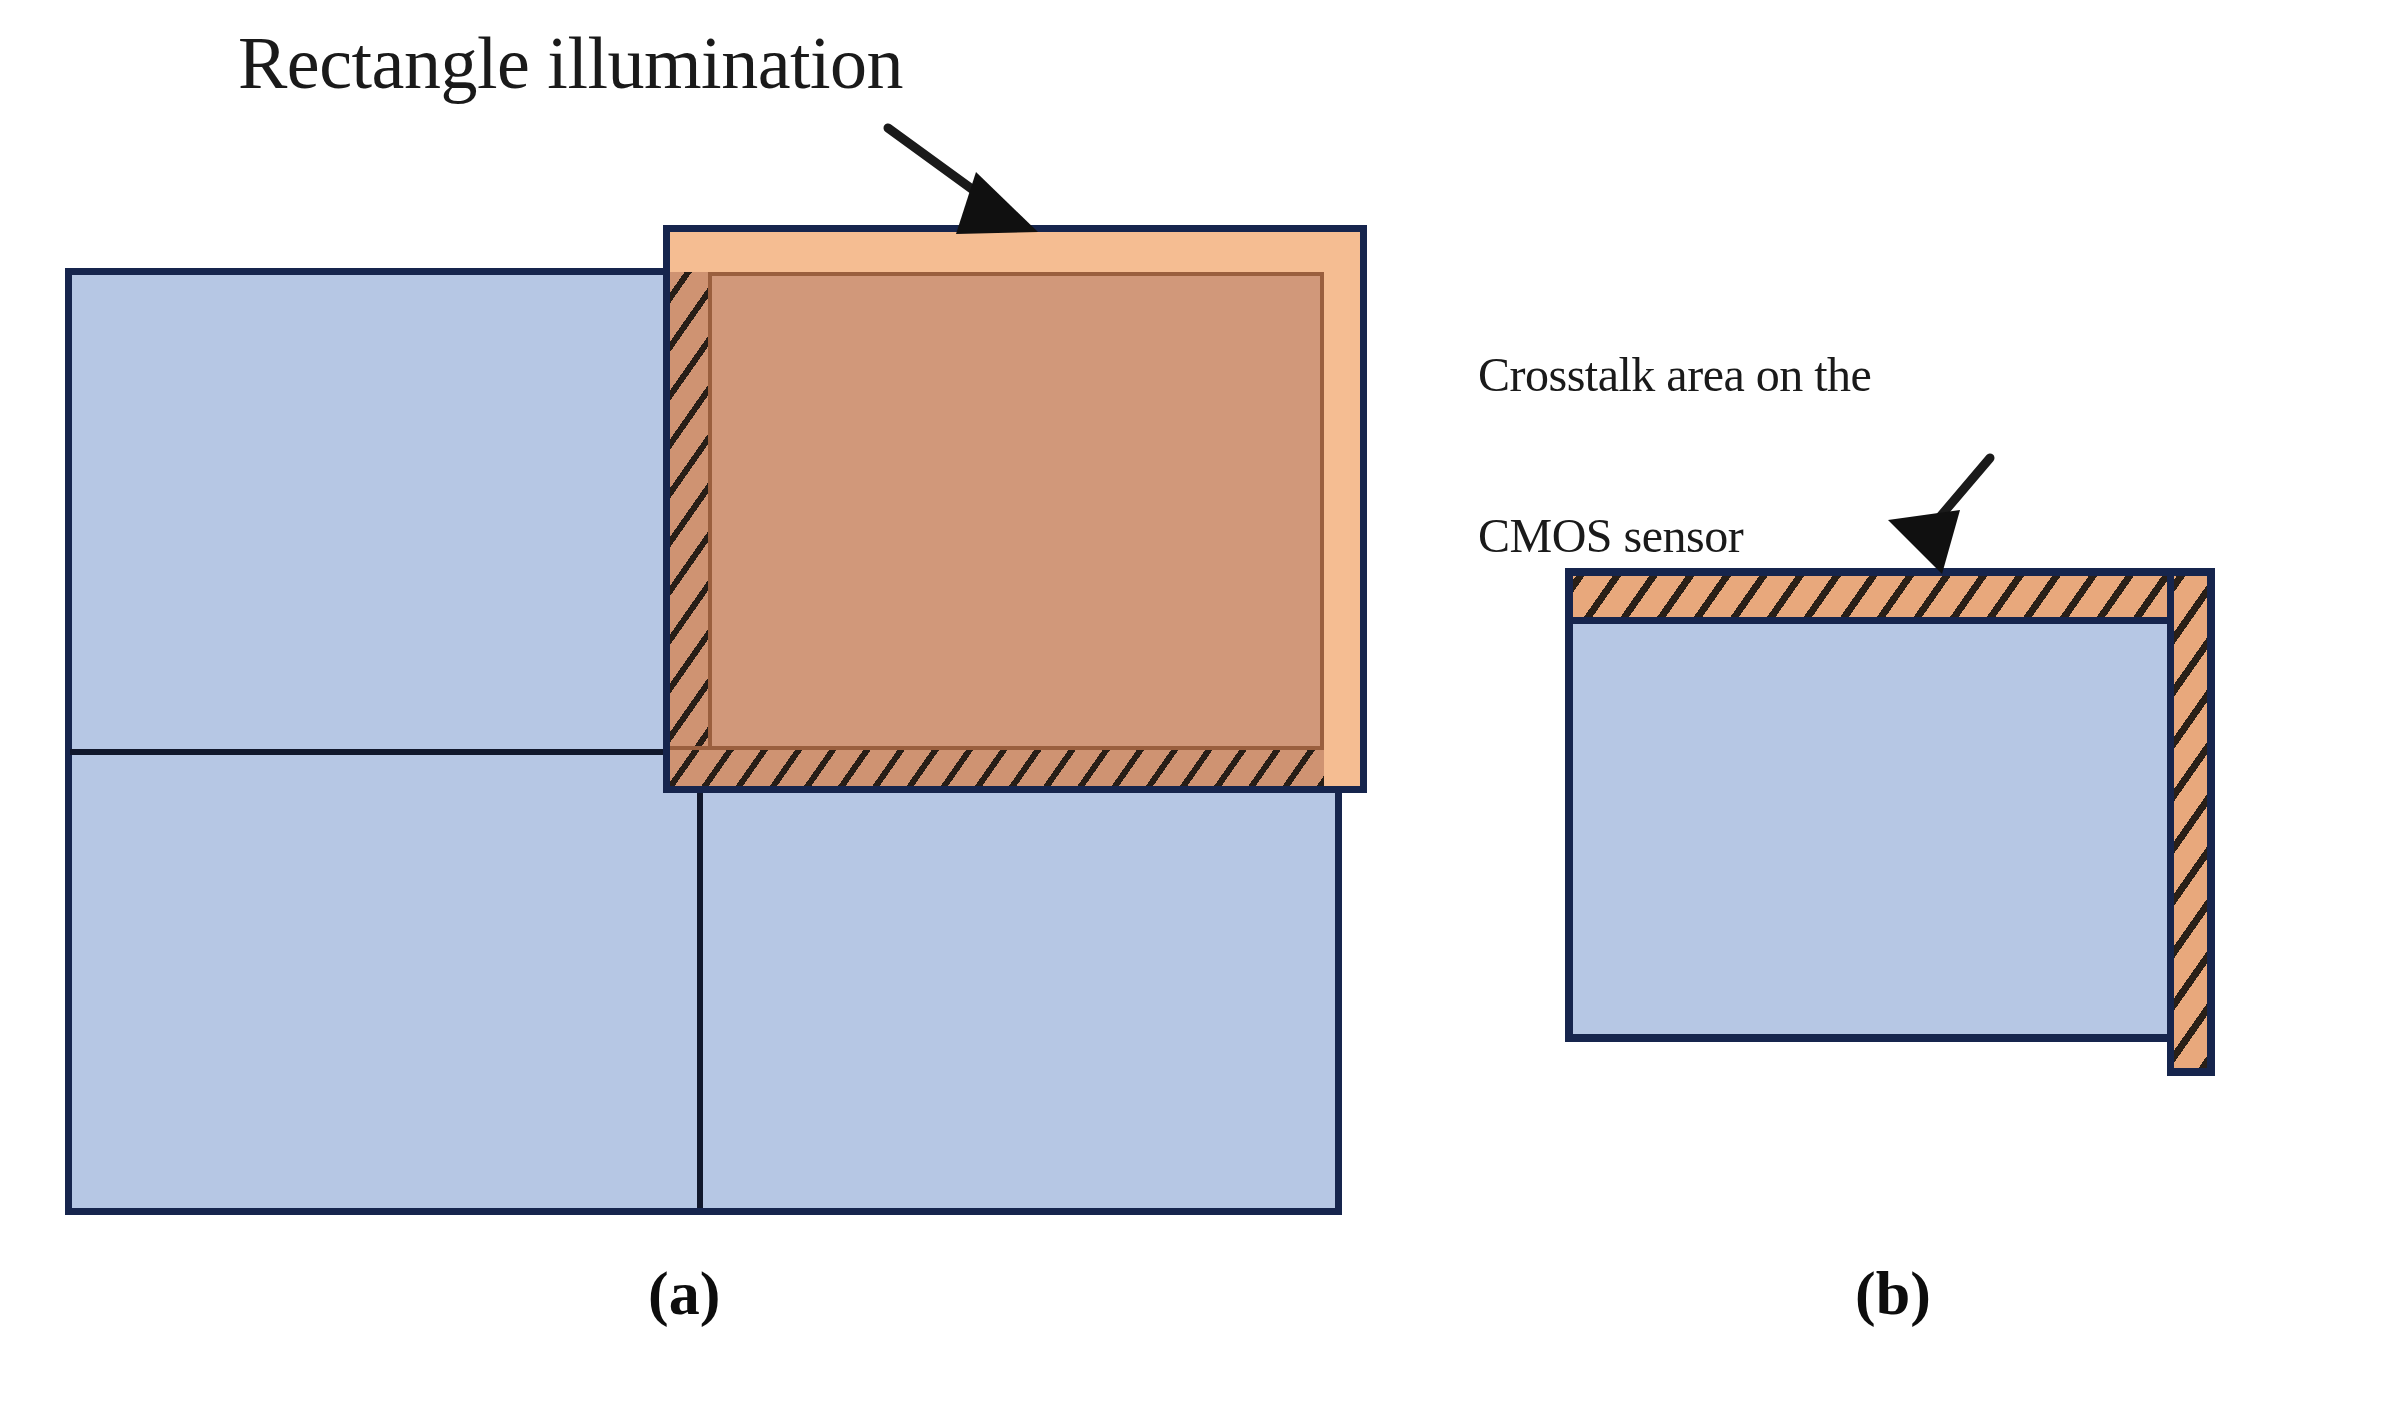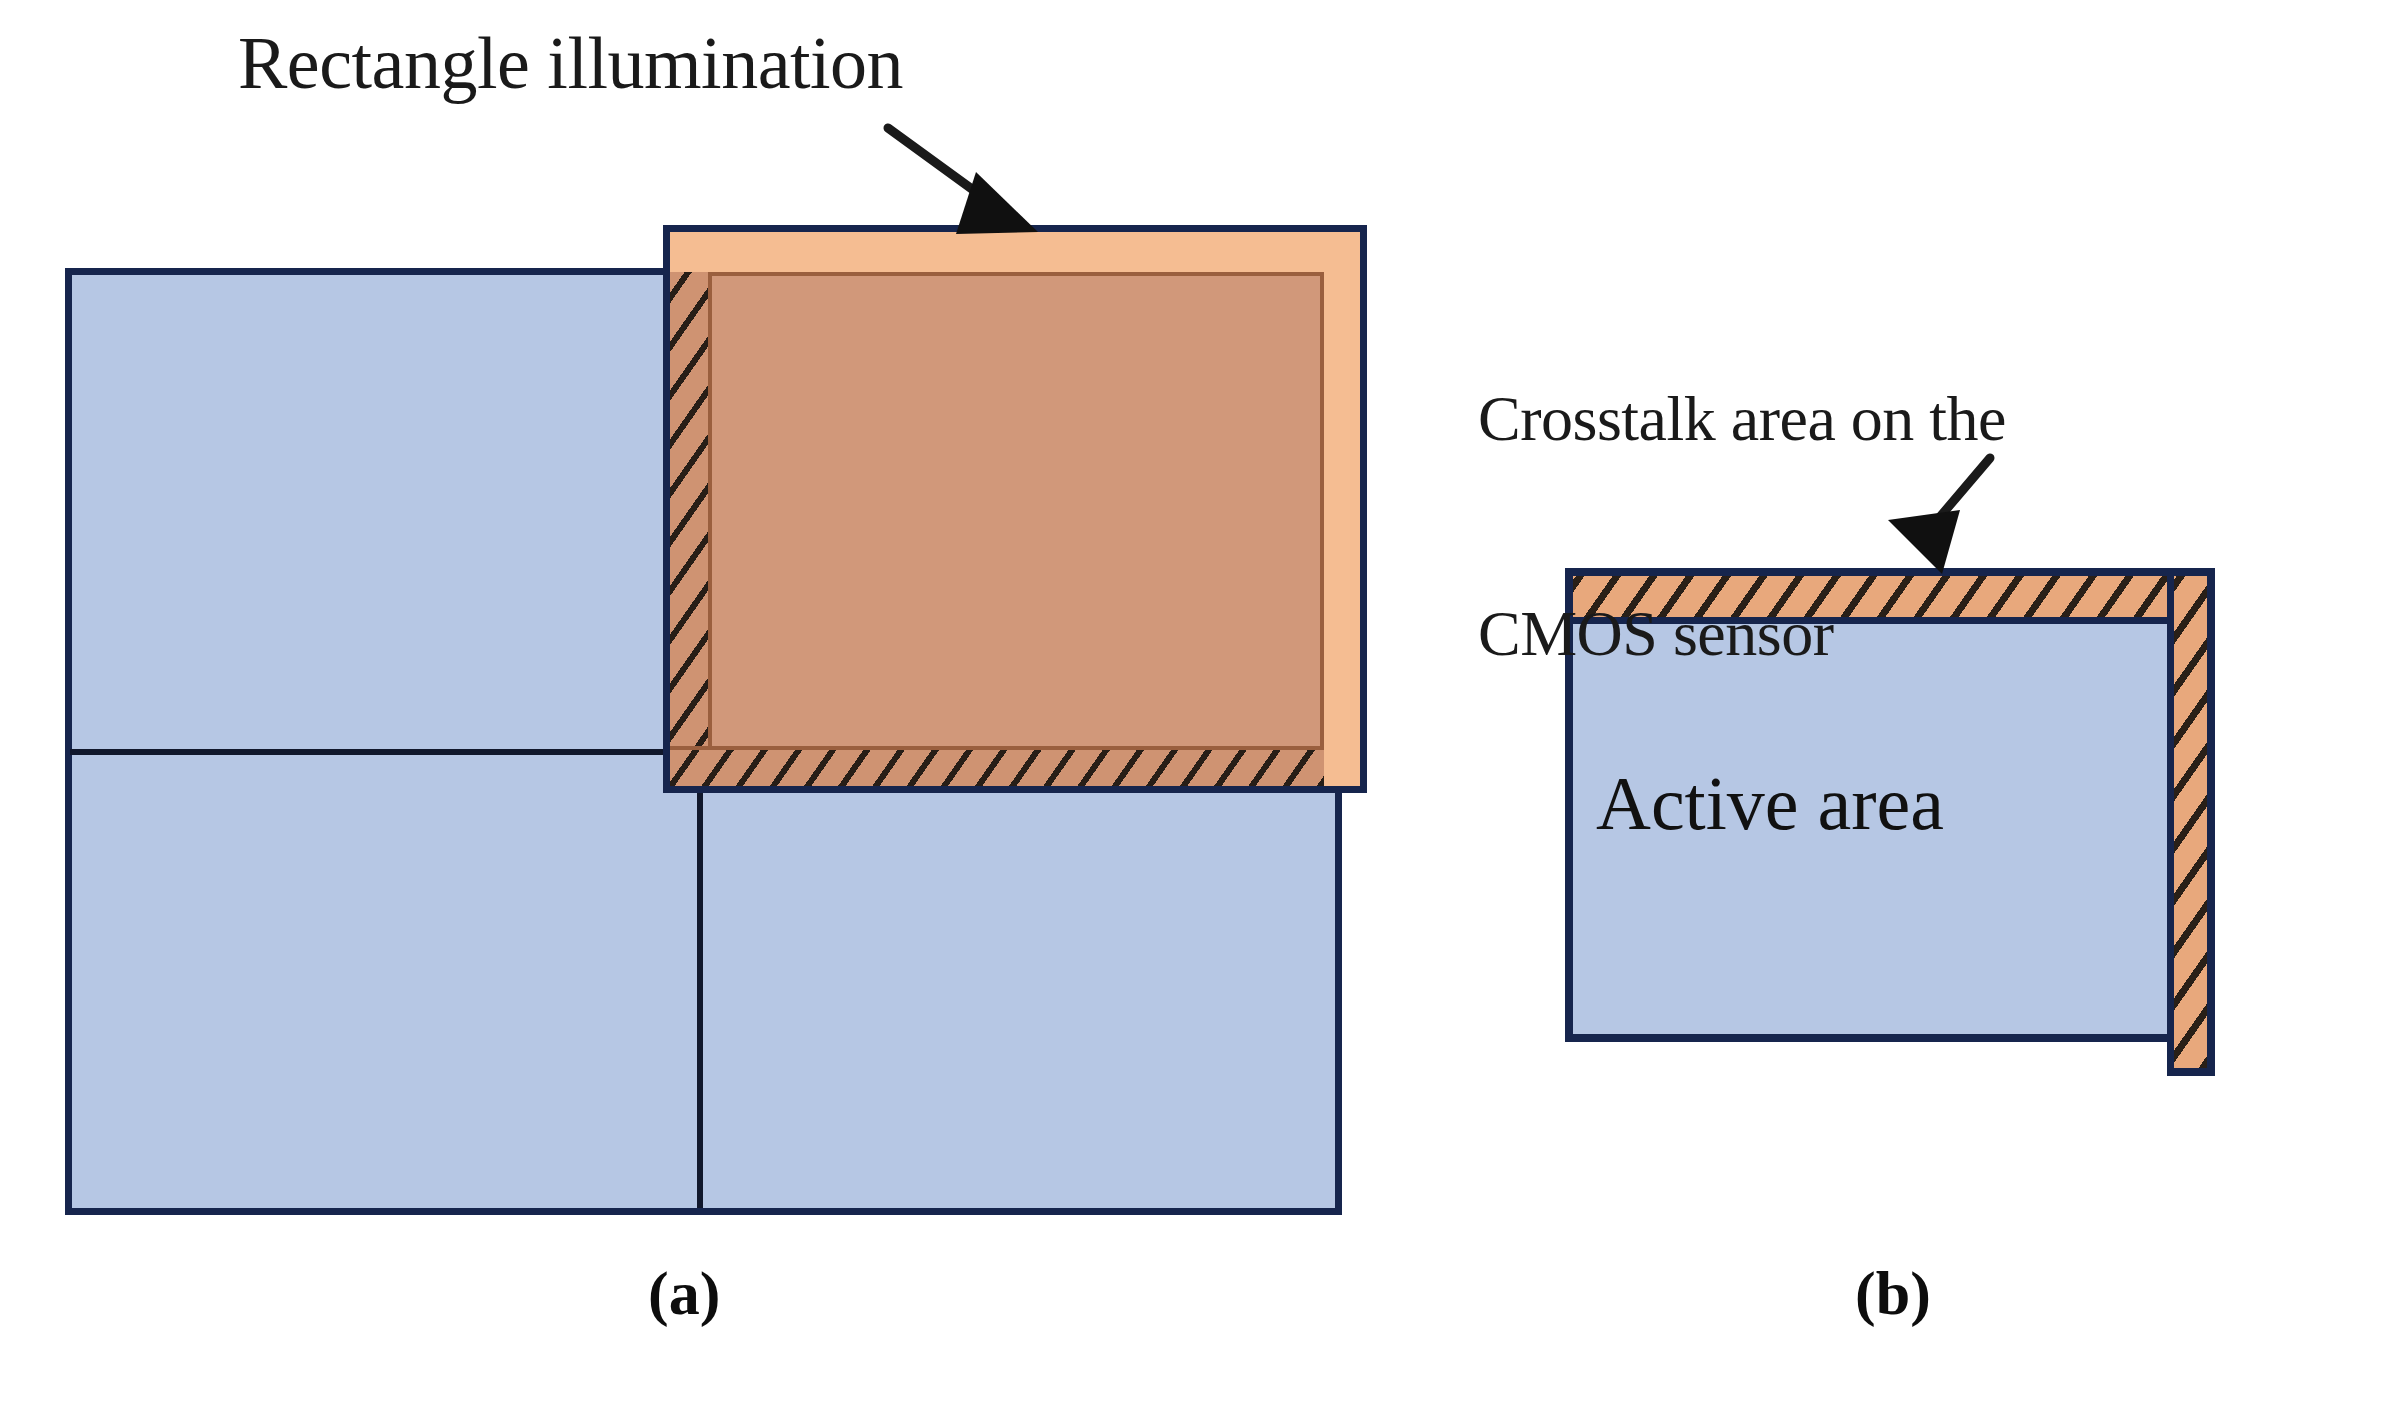--- a/index.html
+++ b/index.html
@@ -27,21 +27,21 @@
     white-space: pre;
     line-height: 1.12;
   }
   #rect-illum-label {
     left: 238px; top: 22px;
     font-size: 74px;
     letter-spacing: -0.5px;
   }
   #crosstalk-label {
     left: 1478px; top: 240px;
-    font-size: 64px;
+    font-size: 48px;
     letter-spacing: -0.5px;
   }
   #crosstalk-label .ln { display: block; }
 
   .panel-letter {
     position: absolute;
     font-family: "Liberation Serif", "DejaVu Serif", serif;
     font-weight: bold;
     font-size: 62px;
     color: #0d0d0d;
@@ -206,21 +206,20 @@
     <line x1="8" y1="8" x2="118" y2="88" stroke="#1a1a1a" stroke-width="9" stroke-linecap="round"></line>
     <polygon points="96,52 158,112 76,114" fill="#101010"></polygon>
   </svg>
 
   <div class="panel-letter" id="panel-a-letter">(a)</div>
 
   <div id="active-area-rect"></div>
   <div id="crosstalk-strip-top-b"></div>
   <div id="crosstalk-strip-right-b"></div>
 
-  <div id="active-area-label">Active area</div>
 
   <div class="caption" id="crosstalk-label">
     <span class="ln">Crosstalk area on the</span>
     <span class="ln">CMOS sensor</span>
   </div>
 
   <svg class="arrow-svg" style="left:1850px; top:452px;" width="180" height="130">
     <line x1="140" y1="6" x2="72" y2="86" stroke="#1a1a1a" stroke-width="9" stroke-linecap="round"></line>
     <polygon points="110,58 92,122 38,68" fill="#101010"></polygon>
   </svg>

